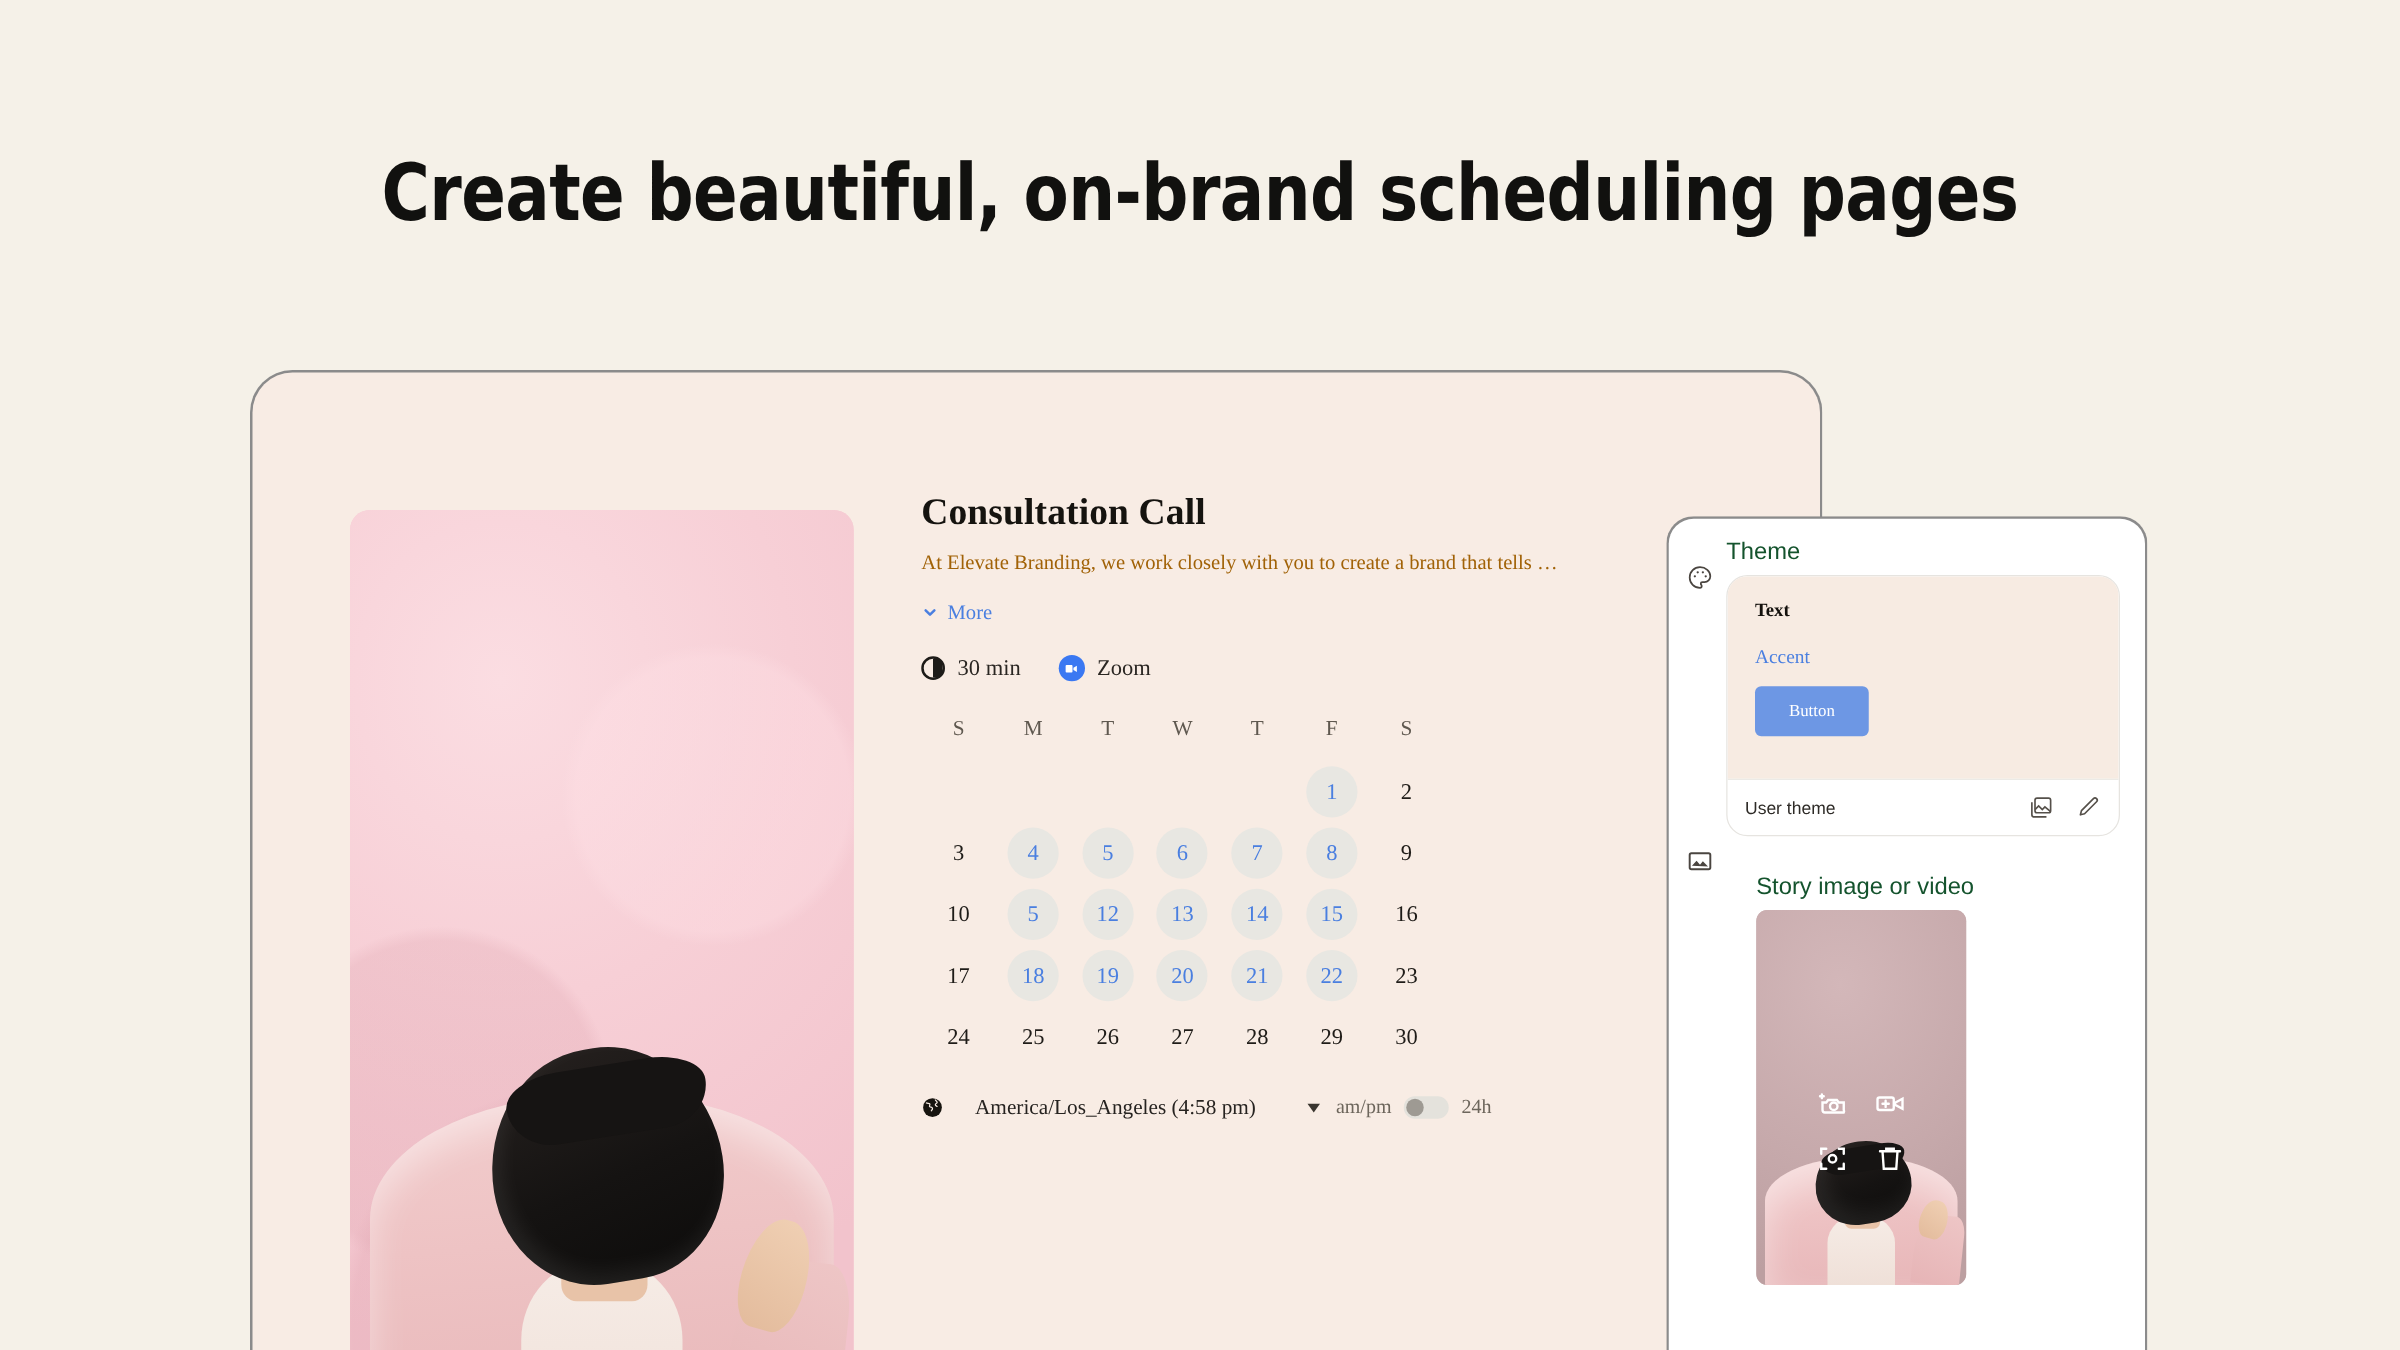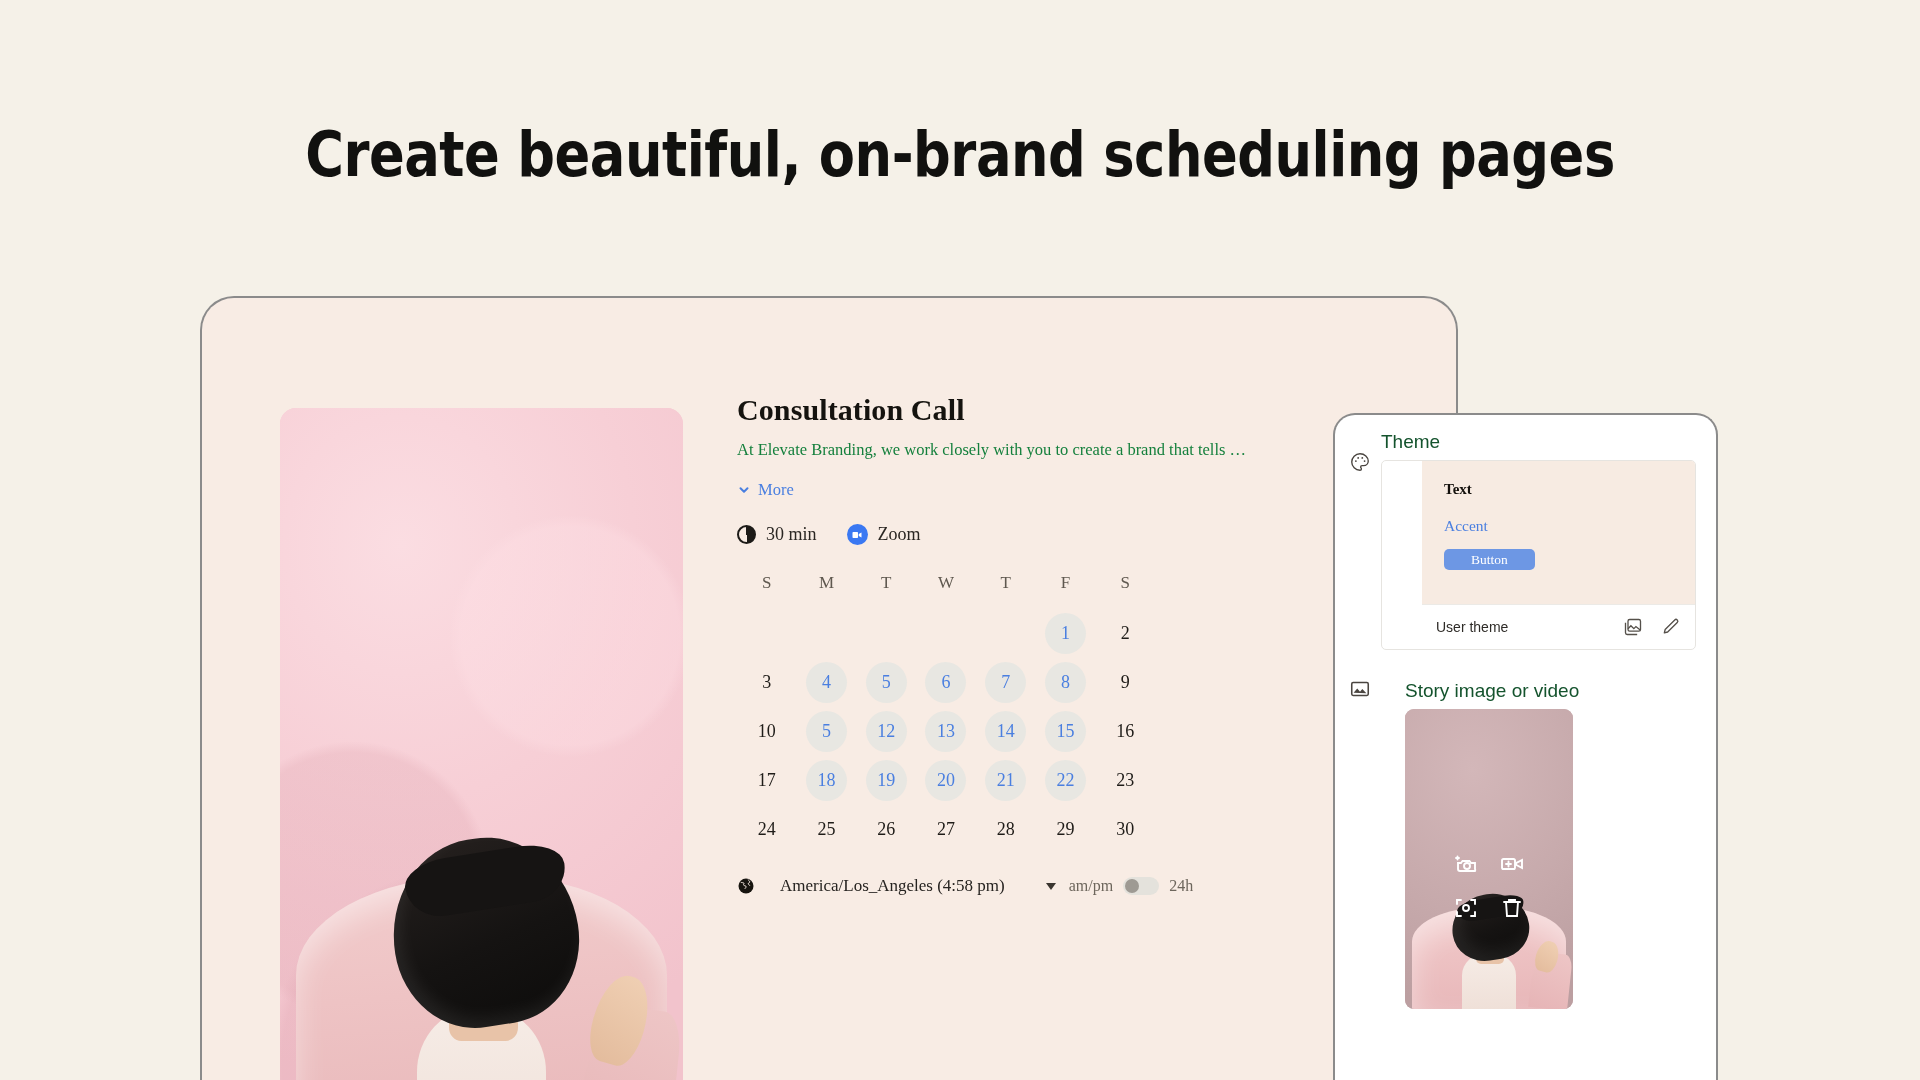--- a/index.html
+++ b/index.html
@@ -113,21 +113,21 @@
 
   
   .booking { position:absolute; left:535px; top:95px; width:600px; }
   .ev-title {
     font-family:"Liberation Serif", serif; font-weight:700;
     font-size:30px; color:#15130f; letter-spacing:.1px;
   }
   .ev-desc {
     margin-top:13px;
     font-family:"Liberation Serif", serif; font-size:16.5px;
-    color:#15803d; white-space:nowrap; overflow:hidden;
+    color:#a16207; white-space:nowrap; overflow:hidden;
   }
   .more-row { margin-top:20px; display:flex; align-items:center; gap:7px; cursor:pointer; }
   .more-row .chev { color:#4a7fe0; display:flex; }
   .more-row .txt { font-family:"Liberation Serif", serif; font-size:16.5px; color:#4a7fe0; }
 
   .meta { margin-top:24px; display:flex; align-items:center; gap:30px; }
   .meta .item { display:flex; align-items:center; gap:10px; }
   .meta .label { font-family:"Liberation Serif", serif; font-size:18px; color:#2a2622; }
   .clock { width:19px; height:19px; border-radius:50%; border:2px solid #1d1b18;
     background: conic-gradient(#1d1b18 0 50%, transparent 50% 100%); }
@@ -170,25 +170,25 @@
     background:#ffffff;
     border:2px solid #8b8b8b;
     border-radius:22px 22px 0 0;
     border-bottom:none;
     overflow:hidden;
   }
   .panel-inner { position:absolute; left:0; top:0; width:100%; padding:16px 20px 0 46px; }
   .rail-icon { position:absolute; left:14px; width:22px; height:22px; color:#4a4540; }
   .field-label { font-size:19px; color:#14532d; margin-bottom:7px; }
 
-  .theme-card { border:1px solid #e6e4e0; border-radius:5px; overflow:hidden; background:#fff;padding-left:40px; }
+  .theme-card { border:1px solid #e6e4e0; border-radius:17px; overflow:hidden; background:#fff; }
   .theme-prev { background:#f7ebe2; padding:20px 22px 34px; }
   .tp-text { font-family:"Liberation Serif", serif; font-weight:700; font-size:15px; color:#14110d; }
   .tp-accent { font-family:"Liberation Serif", serif; font-size:15.5px; color:#4a7fe0; margin-top:19px; }
-  .tp-btn { margin-top:14px; width:91px; height:21px; border-radius:5px; background:#6d97e4;
+  .tp-btn { margin-top:14px; width:91px; height:40px; border-radius:5px; background:#6d97e4;
     color:#fff; font-family:"Liberation Serif", serif; font-size:13.5px;
     display:flex; align-items:center; justify-content:center; border:none; cursor:pointer; }
   .theme-foot { display:flex; align-items:center; justify-content:space-between;
     padding:12px 14px; border-top:1px solid #eceae6; }
   .theme-foot .nm { font-size:14px; color:#2e2b27; }
   .theme-foot .acts { display:flex; align-items:center; gap:18px; color:#55504a; }
   .theme-foot .acts span { cursor:pointer; line-height:0; }
 
   .story-wrap { margin-top:30px;padding-left:24px; }
   .story-img { position:relative; width:168px; height:300px; border-radius:9px;

